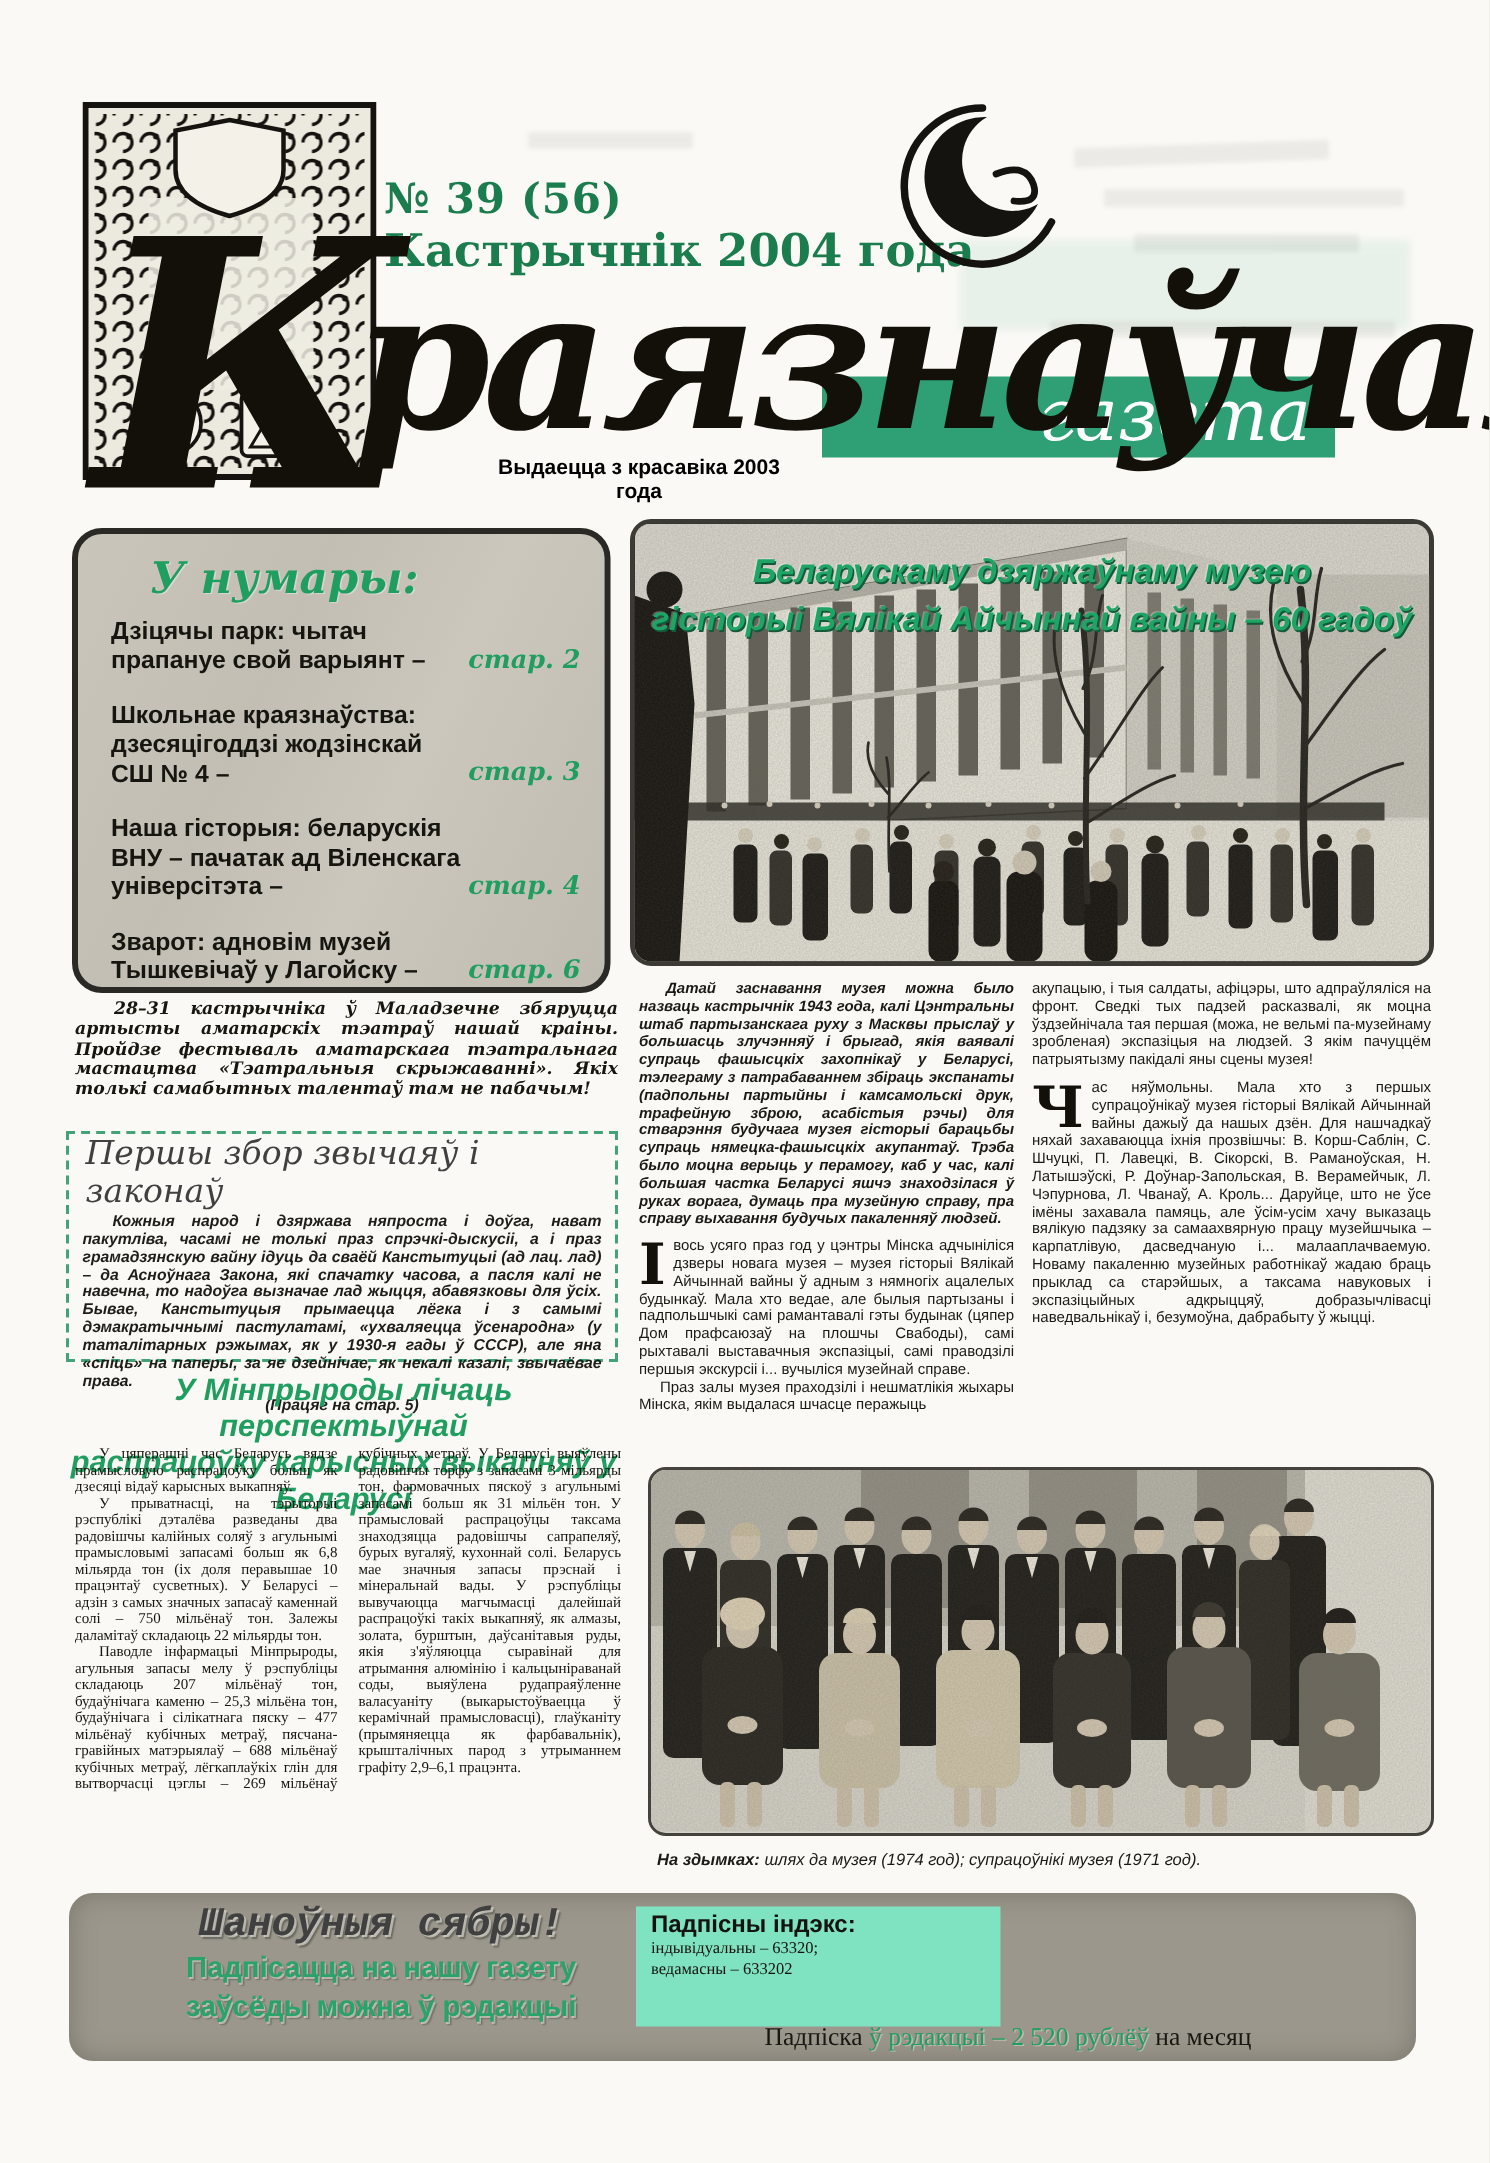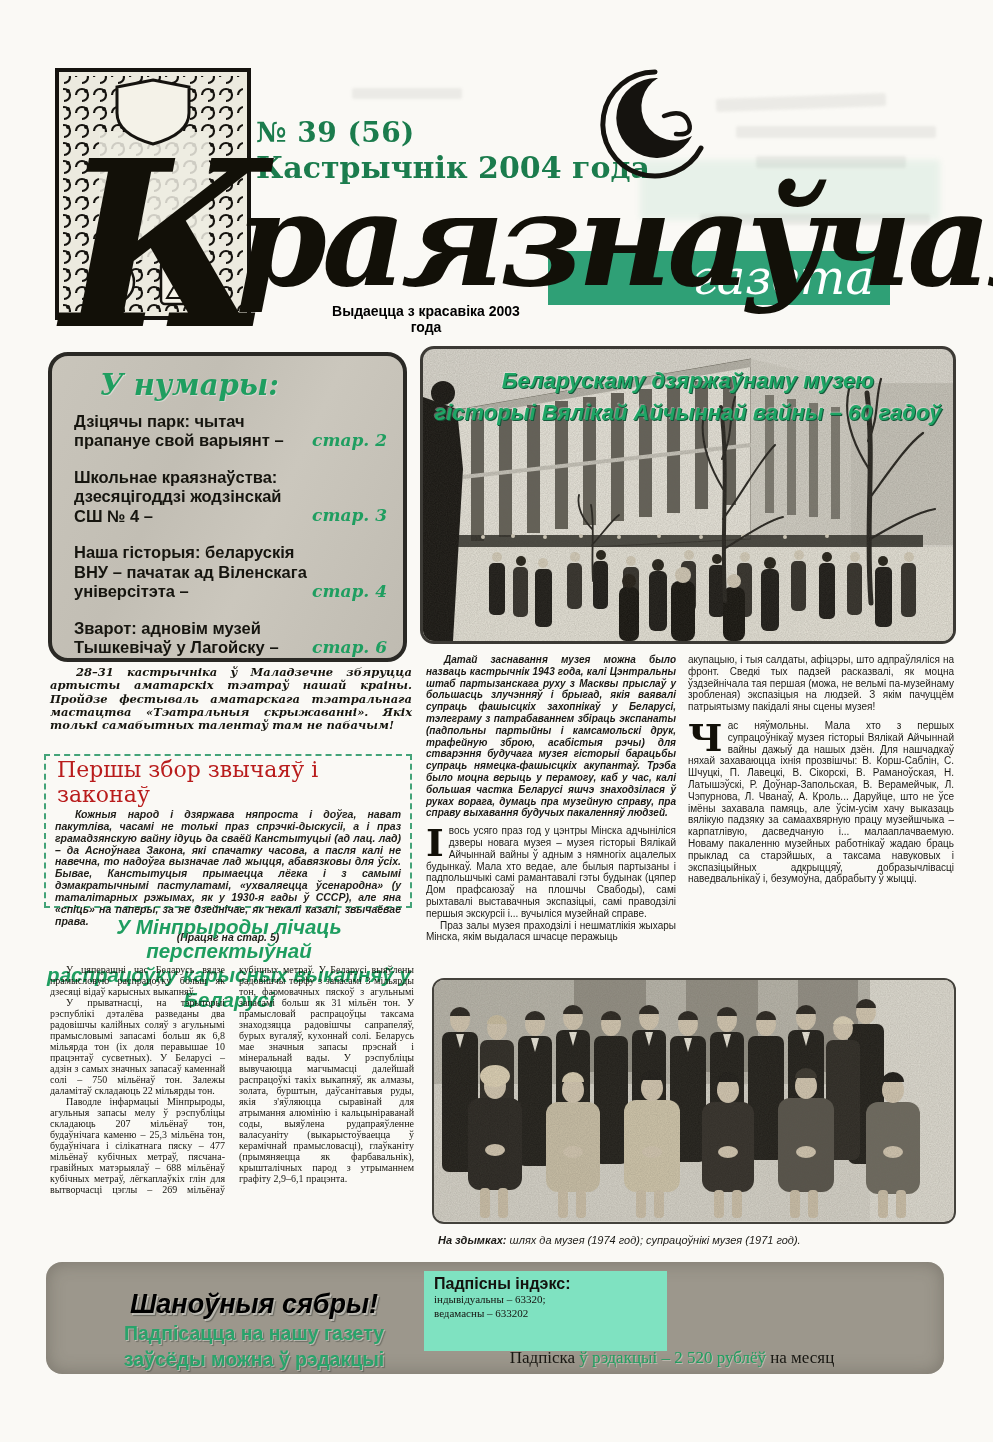--- a/index.html
+++ b/index.html
@@ -40,22 +40,22 @@
             font-size:16.5px;line-height:1.18;color:#16150f;width:245px;}
   .citem-page{font-family:"DejaVu Serif",serif;font-style:italic;font-weight:bold;
             font-size:17px;color:#1f9e60;white-space:nowrap;padding-bottom:1px;}
 
   
   .festival{left:50px;top:666px;width:362px;font-family:"DejaVu Serif",serif;
             font-weight:bold;font-style:italic;font-size:11.5px;line-height:1.16;
             text-align:justify;text-indent:26px;color:#17160f;}
   .constbox{left:44px;top:754px;width:368px;box-sizing:border-box;height:154px;
             border:2px dashed #43a378;padding:1px 9px 2px 9px;}
-  .const-title{font-family:"DejaVu Serif",serif;font-size:22px;
-            color:#b91c1c;margin:0 0 2px 2px;}
+  .const-title{font-family:"DejaVu Serif",serif;font-style:italic;font-size:22px;
+            color:#404040;margin:0 0 2px 2px;}
   .const-body{font-family:"Liberation Sans",sans-serif;font-weight:bold;font-style:italic;
             font-size:10.5px;line-height:1.13;text-align:justify;text-indent:20px;color:#1f1e19;}
   .const-cont{font-family:"Liberation Sans",sans-serif;font-weight:bold;font-style:italic;
             font-size:10.5px;text-align:center;margin-top:3px;color:#1f1e19;}
   .min-title{left:44px;top:915px;width:370px;text-align:center;color:#1f9e60;
             font-family:"Liberation Sans",sans-serif;font-weight:bold;font-style:italic;
             font-size:20.5px;line-height:1.18;}
   .min-body{left:50px;top:964px;width:364px;height:294px;column-count:2;column-gap:14px;
             font-family:"Liberation Serif",serif;font-size:10px;line-height:11px;
             text-align:justify;color:#17160f;}
@@ -84,22 +84,22 @@
   .photo-bottom{left:432px;top:978px;width:524px;height:246px;border:2.5px solid #44423c;
           border-radius:12px;overflow:hidden;box-sizing:border-box;background:#d5d2c8;}
   .caption{left:438px;top:1234px;width:518px;font-family:"Liberation Sans",sans-serif;
           font-style:italic;font-size:11px;color:#1b1a16;}
   .caption b{font-weight:bold;}
 
   
   .strip{left:46px;top:1262px;width:898px;height:112px;background:#9c978c;border-radius:16px;
          box-shadow:inset 0 0 18px rgba(60,58,50,.35);}
   .greet{position:absolute;left:16px;top:7px;width:384px;text-align:center;}
-  .greet-1{font-family:Liberation Sans, sans-serif;font-weight:bold;font-style:italic;font-size:27px;
-           color:#000000;text-shadow:1.5px 1.5px 0 rgba(246,244,236,.55),2.5px 2.5px 1px rgba(35,40,35,.4);margin-top:20px;}
+  .greet-1{font-family:Liberation Mono, monospace;font-weight:bold;font-style:italic;font-size:27px;
+           color:#404040;text-shadow:1.5px 1.5px 0 rgba(246,244,236,.55),2.5px 2.5px 1px rgba(35,40,35,.4);}
   .greet-2{font-family:"Liberation Sans",sans-serif;font-weight:bold;font-size:19.5px;
            color:#2aa36b;line-height:1.35;
            text-shadow:1px 1px 0 rgba(246,244,236,.5),2px 2px 1px rgba(35,40,35,.35);}
   .tealbox{position:absolute;background:#7fe2c1;box-sizing:border-box;padding:4px 10px 0 10px;}
   .box-index{left:378px;top:9px;width:243px;height:80px;}
   .box-price{left:645px;top:9px;width:200px;height:72px;}
   .tb-title{font-family:"Liberation Sans",sans-serif;font-weight:bold;color:#14130f;}
   .box-index .tb-title{font-size:16px;}
   .box-price .tb-title{font-size:14.5px;}
   .tb-line{font-family:"Liberation Serif",serif;color:#14130f;}

